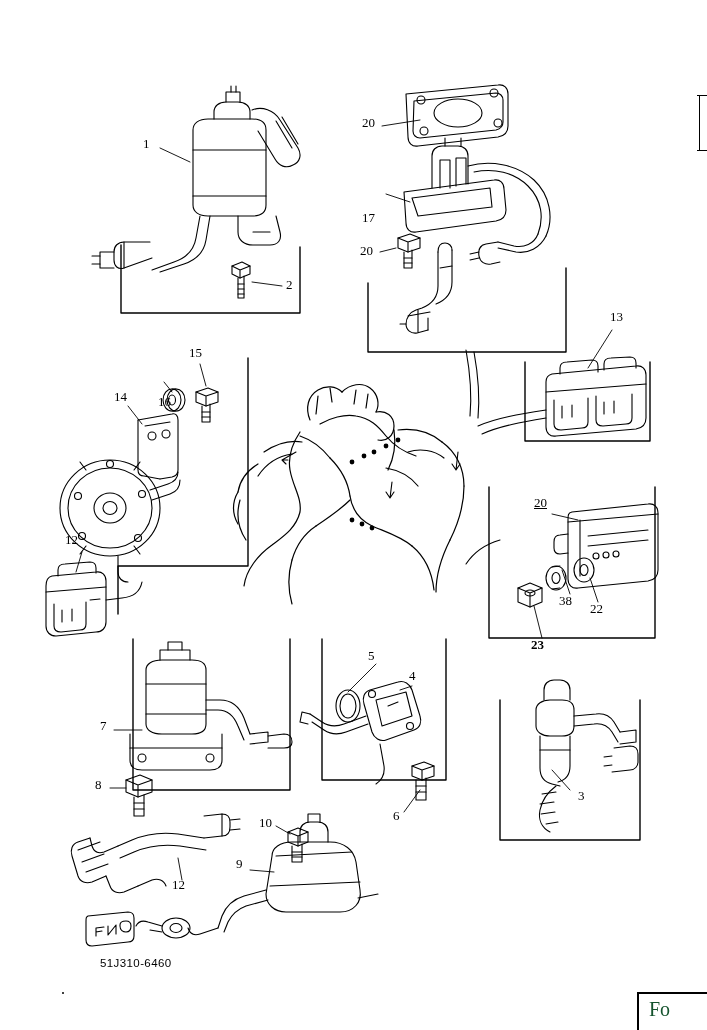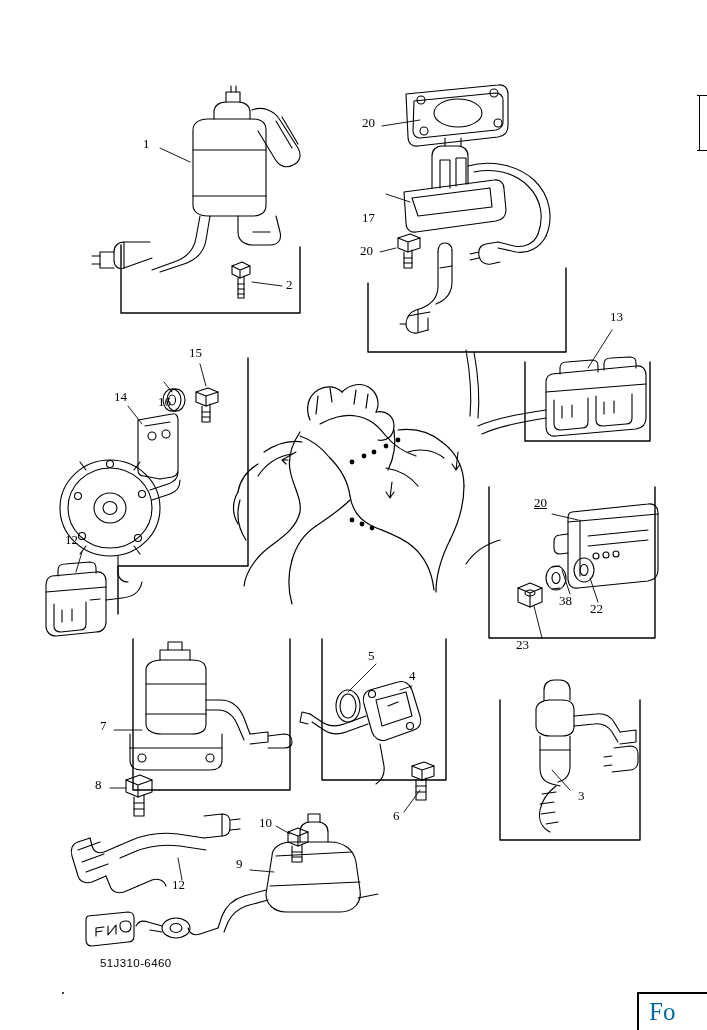--- a/index.html
+++ b/index.html
@@ -43,22 +43,22 @@
   }
   .cornerbox {
     position: absolute;
     border: 2px solid #000000;
     background: #ffffff;
     overflow: hidden;
   }
   .cornerbox .lbl {
     position: absolute;
     font-family: "Liberation Serif", serif;
-    font-size: 25px;
-    color: #0369a1;
+    font-size: 20px;
+    color: #14532d;
   }
   .edge-tick {
     position: absolute;
     background: #000000;
   }
   .dotmark {
     position: absolute;
     width: 2px;
     height: 2px;
     background: #000000;
@@ -477,21 +477,21 @@
   <div class="callout" style="left:610px; top:310px;">13</div>
   <div class="callout" style="left:114px; top:390px;text-align:center;">14</div>
   <div class="callout" style="left:189px; top:346px;">15</div>
   <div class="callout" style="left:158px; top:364px;margin-top:31px;">16</div>
   <div class="callout" style="left:362px; top:185px;margin-top:26px;">17</div>
   <div class="callout" style="left:362px; top:116px;">20</div>
   <div class="callout" style="left:360px; top:244px;">20</div>
   <div class="callout" style="left:534px; top:496px;text-decoration:underline;">20</div>
   <div class="callout" style="left:559px; top:594px;">38</div>
   <div class="callout" style="left:590px; top:602px;">22</div>
-  <div class="callout" style="left:516px; top:638px;">23</div>
+  <div class="callout" style="left:531px; top:638px;font-weight:bold;">23</div>
 
   <div class="partnum" style="left:60px; top:957px;">51J310-6460</div>
 
   <div class="cornerbox" style="left:637px; top:992px; width:70px; height:38px;">
     <div class="lbl" style="left:10px; top:4px;">Fo</div>
   </div>
 
   <div class="edge-tick" style="left:697px; top:95px; width:10px; height:1px;"></div>
   <div class="edge-tick" style="left:697px; top:150px; width:10px; height:1px;"></div>
   <div class="edge-tick" style="left:699px; top:95px; width:1px; height:56px;"></div>

